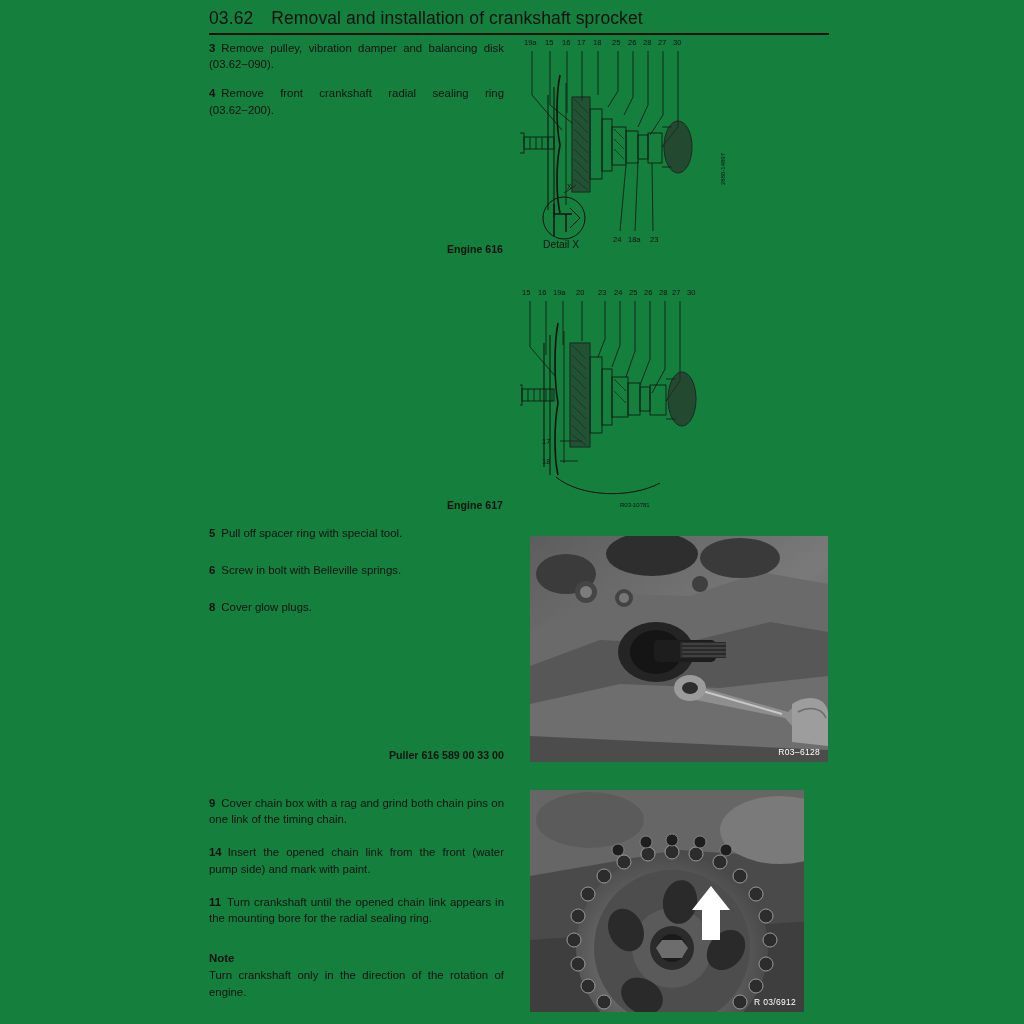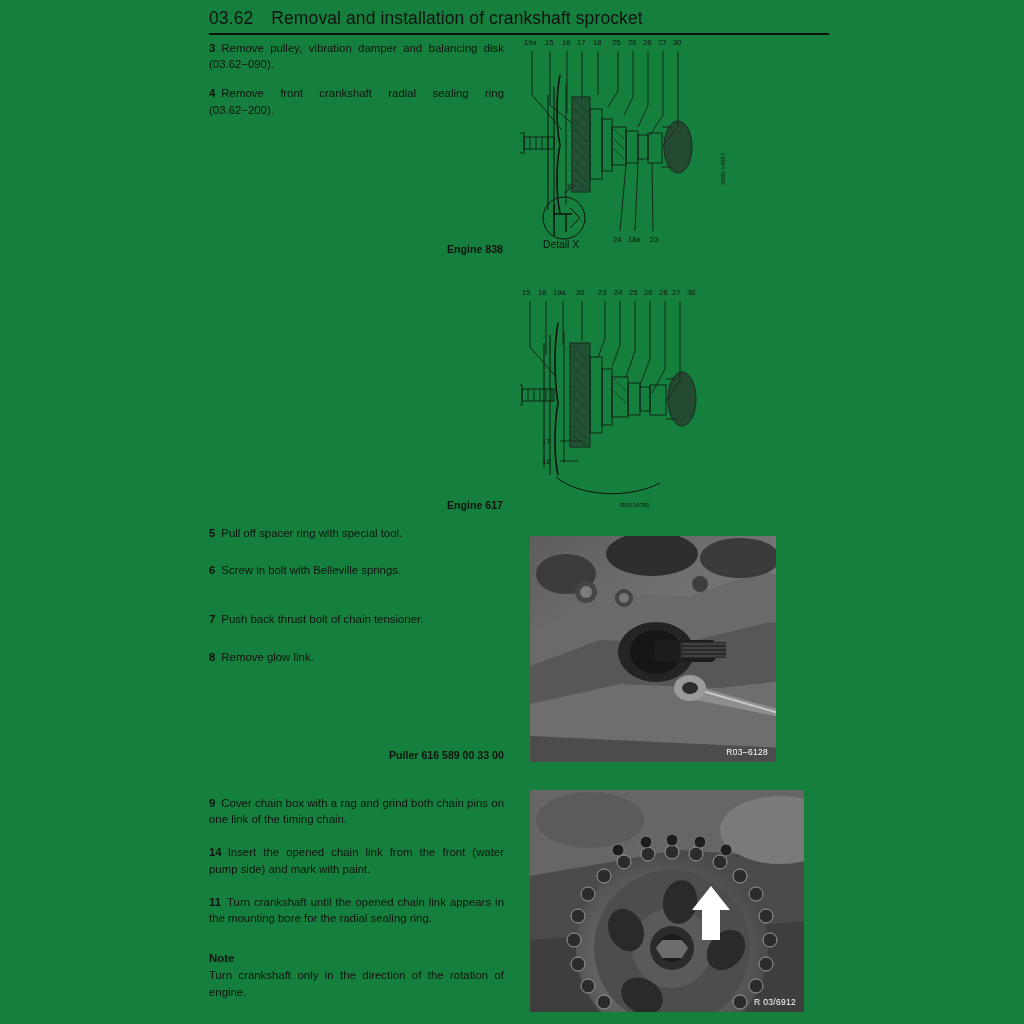--- a/index.html
+++ b/index.html
@@ -201,21 +201,21 @@
   </div>
 
   <div class="fig" style="left:536px; top:192px;">
     <svg width="60" height="56" viewBox="0 0 60 56">
       <circle cx="28" cy="26" r="21" fill="none" stroke="#111" stroke-width="1"></circle>
       <path d="M18 12 L18 44 M18 22 L36 22 M30 22 L30 40" stroke="#111" stroke-width="1.4" fill="none"></path>
       <path d="M34 16 L44 26 L34 36" stroke="#111" stroke-width="1" fill="none"></path>
     </svg>
   </div>
   <div class="caption-plain" style="left:543px; top:239px;">Detail X</div>
-  <div class="caption" style="left:447px; top:243px;">Engine 838</div>
+  <div class="caption" style="left:447px; top:243px;">Engine 616</div>
 
   <div class="fig" style="left:520px; top:285px;">
     <svg width="310" height="225" viewBox="0 0 310 225">
       <g stroke="#111" stroke-width="0.8" fill="none">
         <line x1="10" y1="16" x2="10" y2="62"></line>
         <line x1="10" y1="62" x2="36" y2="92"></line>
         <line x1="26" y1="16" x2="26" y2="70"></line>
         <line x1="43" y1="16" x2="43" y2="60"></line>
         <line x1="62" y1="16" x2="62" y2="56"></line>
         <line x1="85" y1="16" x2="85" y2="54"></line>
@@ -275,34 +275,31 @@
         <ellipse cx="162" cy="114" rx="14" ry="27" opacity="0.65"></ellipse>
       </g>
     </svg>
   </div>
   <div class="caption" style="left:447px; top:499px;">Engine 617</div>
 
   <div class="col-left" style="top:525px;">
     <div class="para" style="margin-bottom:21px;">
       <span class="n">5</span><span>Pull off spacer ring with special tool.</span>
     </div>
-    <div class="para" style="margin-bottom:33px;">
+    <div class="para" style="margin-bottom:21px;">
       <span class="n">6</span><span>Screw in bolt with Belleville springs.</span>
     </div>
-    <div class="para" style="margin-bottom:21px;">
-      <span class="n">7</span><span>Push back thrust bolt of chain tensioner.</span>
-    </div>
     <div class="para">
-      <span class="n">8</span><span>Remove glow link.</span>
+      <span class="n">8</span><span>Cover glow plugs.</span>
     </div>
   </div>
 
   <div class="caption" style="left:389px; top:749px;">Puller  616 589 00 33 00</div>
 
-  <div class="photo" style="left:530px; top:536px; width:246px; height:226px;">
+  <div class="photo" style="left:530px; top:536px; width:298px; height:226px;">
     <svg width="298" height="226" viewBox="0 0 298 226">
       <defs>
         <linearGradient id="g1" x1="0" y1="0" x2="1" y2="1">
           <stop offset="0%" stop-color="#5d5d5d"></stop>
           <stop offset="55%" stop-color="#7a7a7a"></stop>
           <stop offset="100%" stop-color="#4a4a4a"></stop>
         </linearGradient>
         <linearGradient id="g2" x1="0" y1="0" x2="0" y2="1">
           <stop offset="0%" stop-color="#9a9a9a"></stop>
           <stop offset="100%" stop-color="#3c3c3c"></stop>

